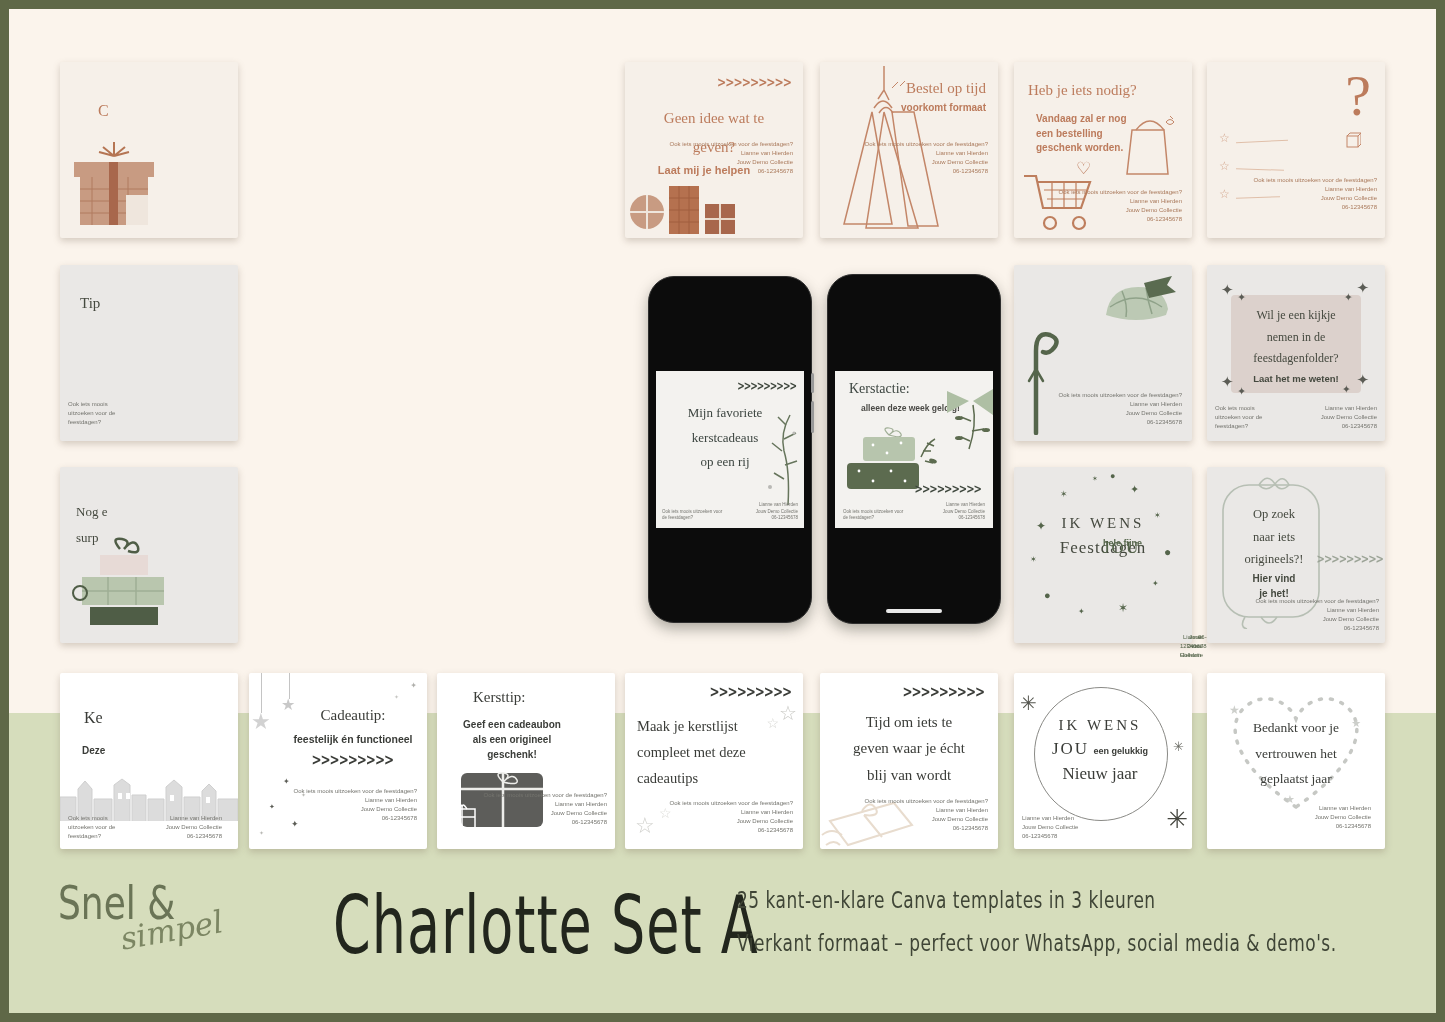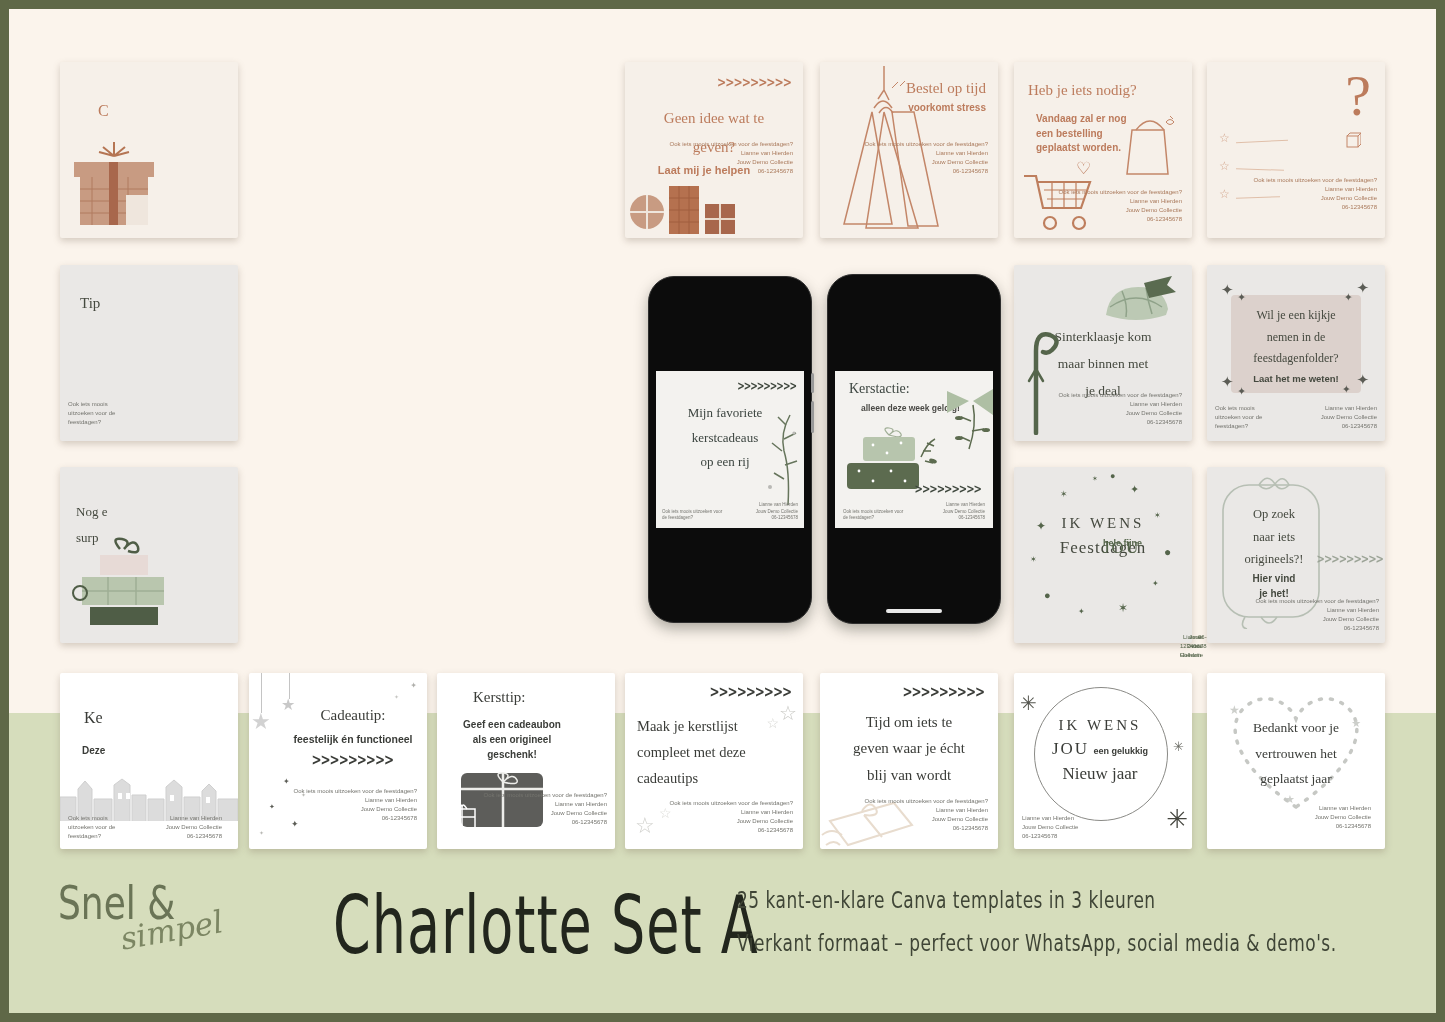--- a/index.html
+++ b/index.html
@@ -116,21 +116,21 @@
     <div class="contact" style="right:10px;top:78px;">
         <span class="cl">Ook iets moois uitzoeken voor de feestdagen?</span>
         <span class="cl">Lianne van Hierden</span>
         <span class="cl">Jouw Demo Collectie</span>
         <span class="cl">06-12345678</span>
       </div>
   </div>
 
   <div class="card beige r1 c5">
     <div class="abs st terra" style="right:12px;top:18px;font-size:15px;">Bestel op tijd</div>
-    <div class="abs bold-sans terra" style="right:12px;top:40px;font-size:10px;">voorkomt stress</div>
+    <div class="abs bold-sans terra" style="right:12px;top:40px;font-size:10px;">voorkomt formaat</div>
     <svg class="abs" style="left:6px;top:4px;" width="116" height="168" viewBox="0 0 116 168">
       <g stroke="#C38668" stroke-width="1.5" fill="none">
         <path d="M58 0 v24 M58 24 l-6 9 M58 24 l5 10"></path>
         <path d="M48 42 q9-14 18 0 M53 47 q7-11 14 0"></path>
         <path d="M46 46 L18 158 H66 Z"></path>
         <path d="M58 46 L40 162 H92 Z"></path>
         <path d="M66 46 L82 160 H112 L88 46 Z"></path>
         <path d="M66 22 l6-6 M74 20 l5-5" stroke-width="1"></path>
       </g>
     </svg>
@@ -140,21 +140,21 @@
         <span class="cl">Jouw Demo Collectie</span>
         <span class="cl">06-12345678</span>
       </div>
   </div>
 
   <div class="card beige r1 c6">
     <div class="abs st terra" style="left:14px;top:20px;font-size:15px;">Heb je iets nodig?</div>
     <div class="abs bold-sans terra" style="left:22px;top:50px;font-size:10px;line-height:1.45;">
       <div>Vandaag zal er nog</div>
       <div>een bestelling</div>
-      <div>geplaatst worden.</div>
+      <div>geschenk worden.</div>
     </div>
     <span class="abs terra" style="left:62px;top:96px;font-size:17px;">♡</span>
     <svg class="abs" style="left:8px;bottom:6px;" width="80" height="66" viewBox="0 0 80 66">
       <g stroke="#BE7E5D" stroke-width="2.2" fill="none">
         <path d="M2 10 h12 l7 32 h38 l9-26 H16"></path>
         <path d="M22 24 h42 M25 33 h36 M30 16 v26 M42 16 v26 M54 16 v26" stroke-width="1.2"></path>
         <circle cx="28" cy="57" r="6"></circle>
           <circle cx="57" cy="57" r="6"></circle>
       </g>
     </svg>
@@ -200,25 +200,20 @@
         <span class="cl">Ook iets moois uitzoeken voor de feestdagen?</span>
       </div>
   </div>
 
   <div class="card gray r2 c6">
     <svg class="abs" style="right:14px;top:10px;" width="80" height="54" viewBox="0 0 80 54">
       <path d="M8 40 q4-28 32-28 q26 0 30 22 l-2 6 q-30 10 -60 0 Z" fill="#BCC9B4"></path>
       <path d="M12 32 q26-18 52 0 M24 16 q6 14 4 26 M48 13 q2 14 6 26" stroke="#8FA289" stroke-width="1.5" fill="none"></path>
       <path d="M46 8 l28-7 -5 9 9 7 -27 6 Z" fill="#5A6B50"></path>
     </svg>
-    <div class="abs st ink ctr" style="left:0;right:0;top:58px;font-size:13.5px;line-height:2.0;">
-      <div>Sinterklaasje kom</div>
-      <div>maar binnen met</div>
-      <div>je deal</div>
-    </div>
     <svg class="abs" style="left:12px;bottom:6px;" width="36" height="116" viewBox="0 0 36 116">
       <g stroke="#55654B" stroke-width="4.5" fill="none" stroke-linecap="round">
         <path d="M10 114 V32 Q10 12 24 16 Q36 21 26 31 Q22 35 17 33"></path>
         <path d="M3 62 L10 50 L17 62" stroke-width="2.5"></path>
       </g>
     </svg>
     <div class="contact" style="right:10px;bottom:14px;">
         <span class="cl">Ook iets moois uitzoeken voor de feestdagen?</span>
         <span class="cl">Lianne van Hierden</span>
         <span class="cl">Jouw Demo Collectie</span>

